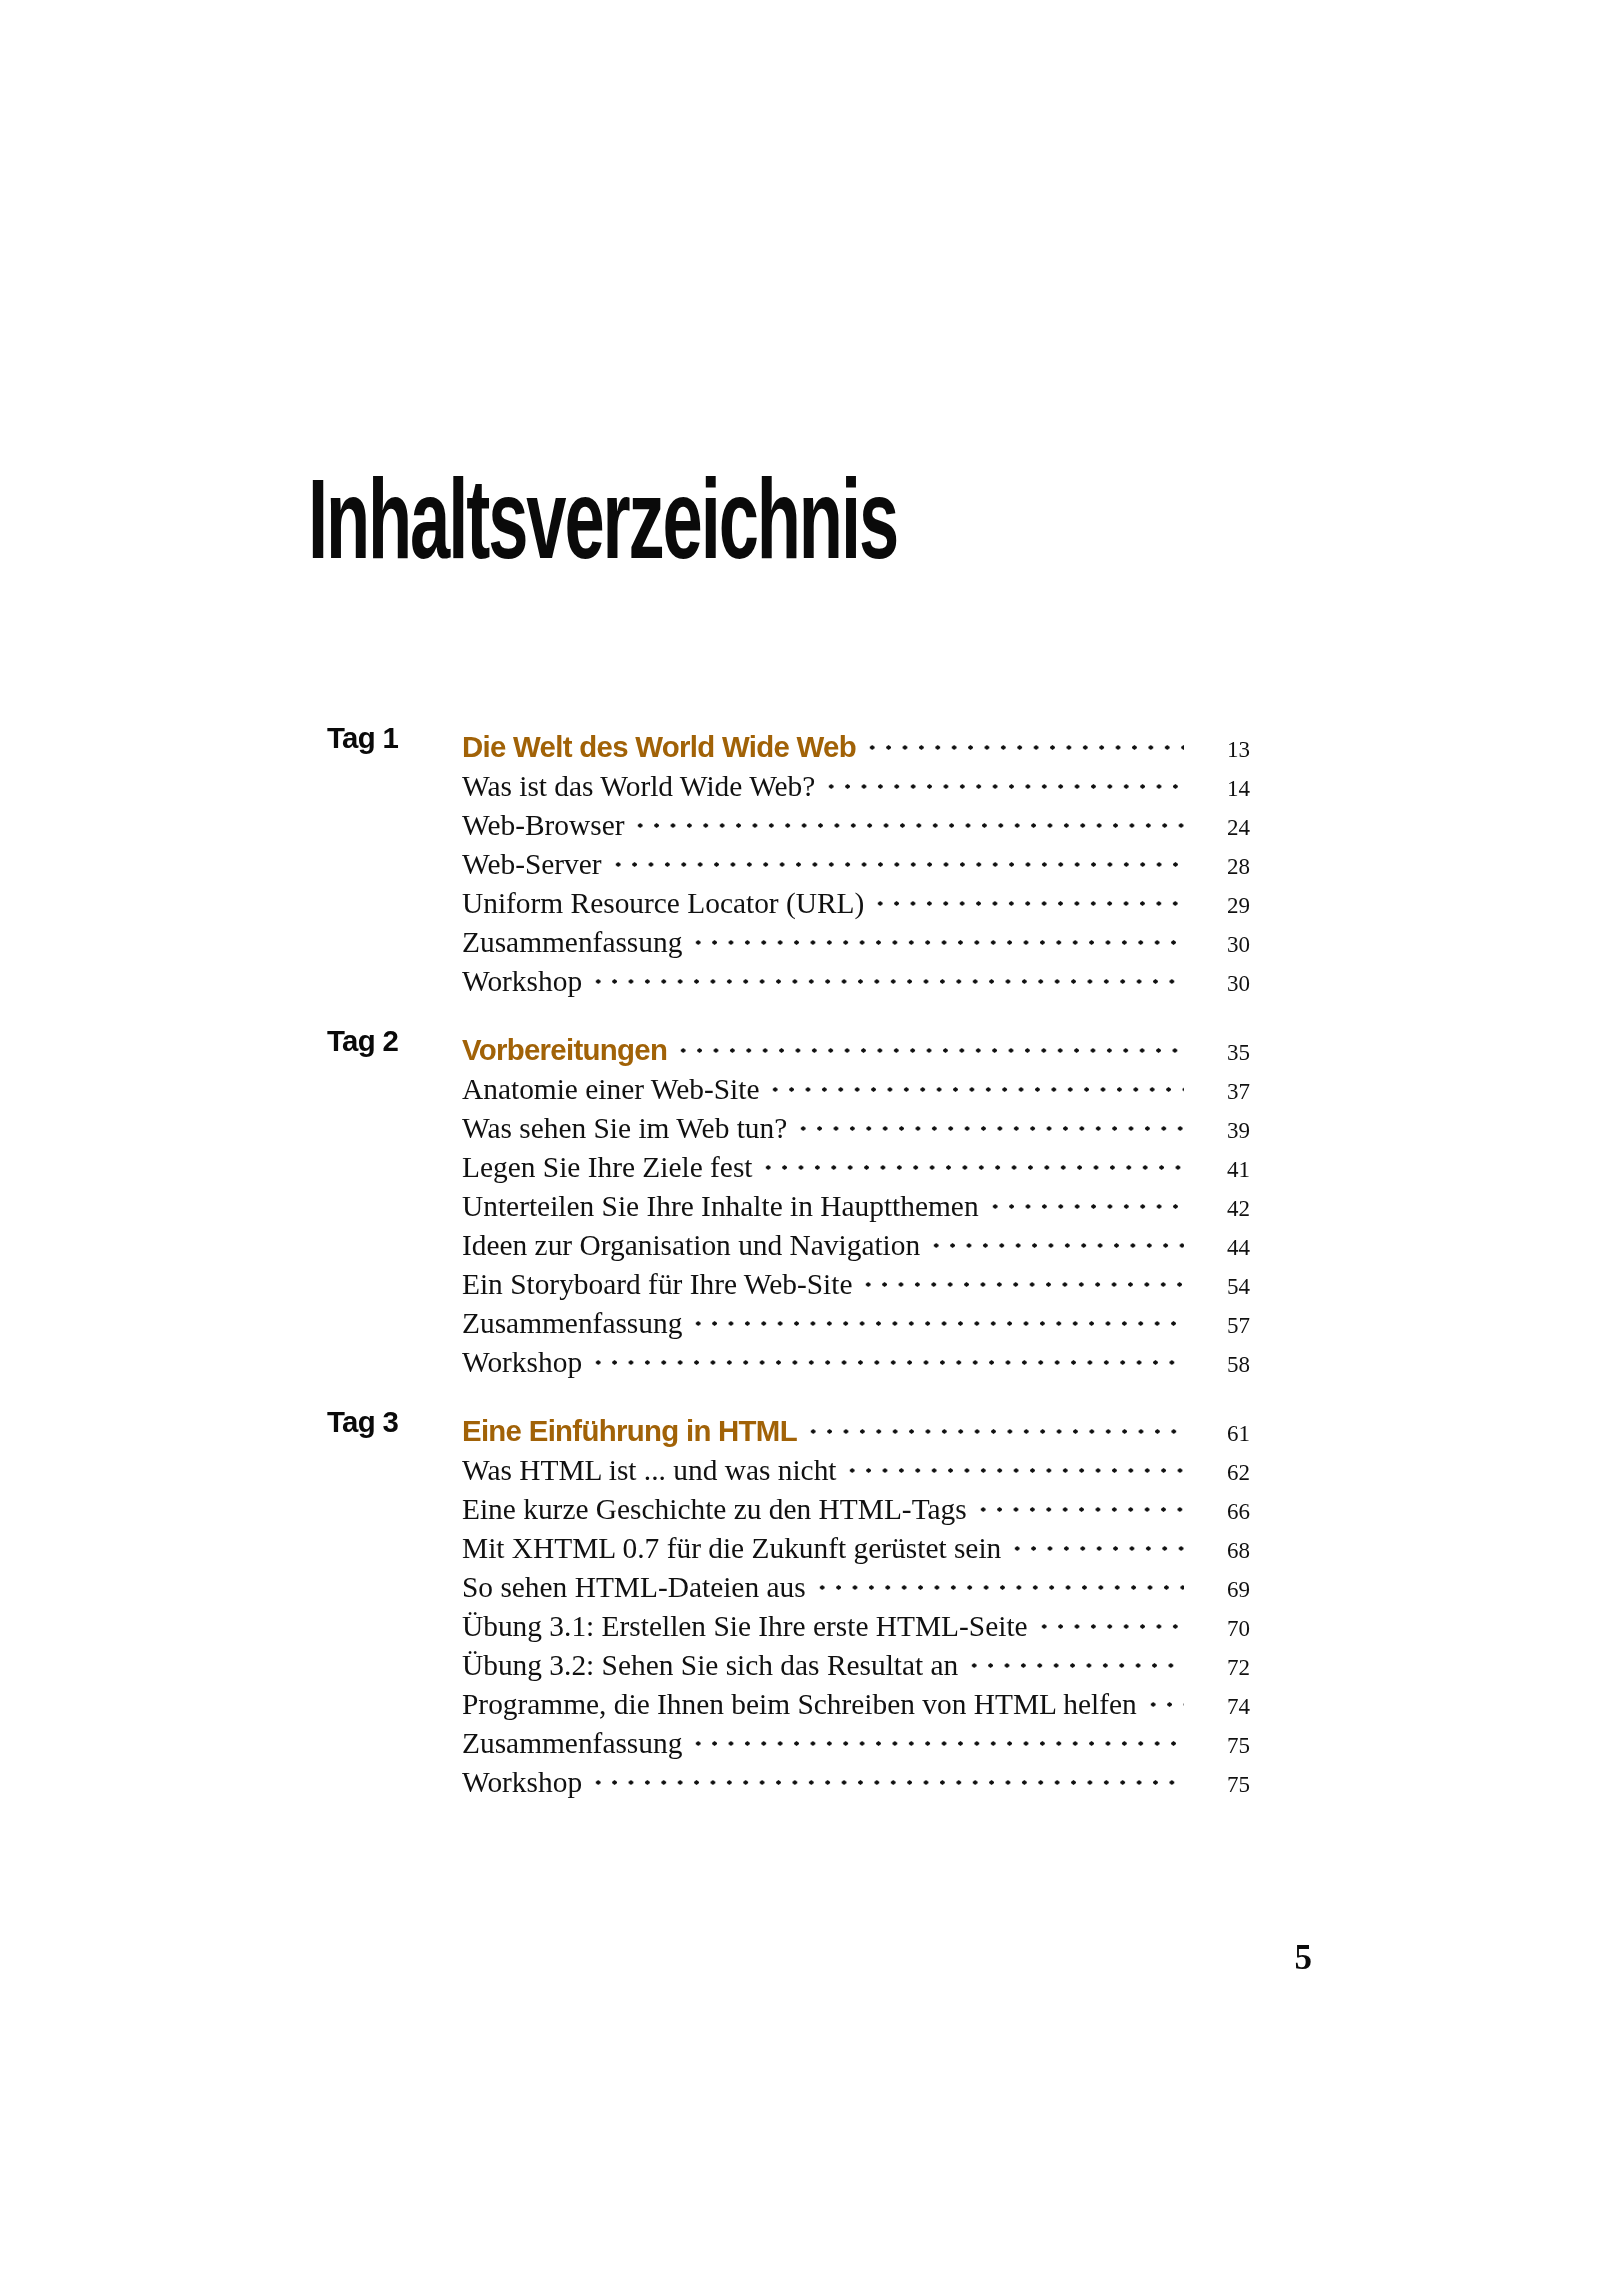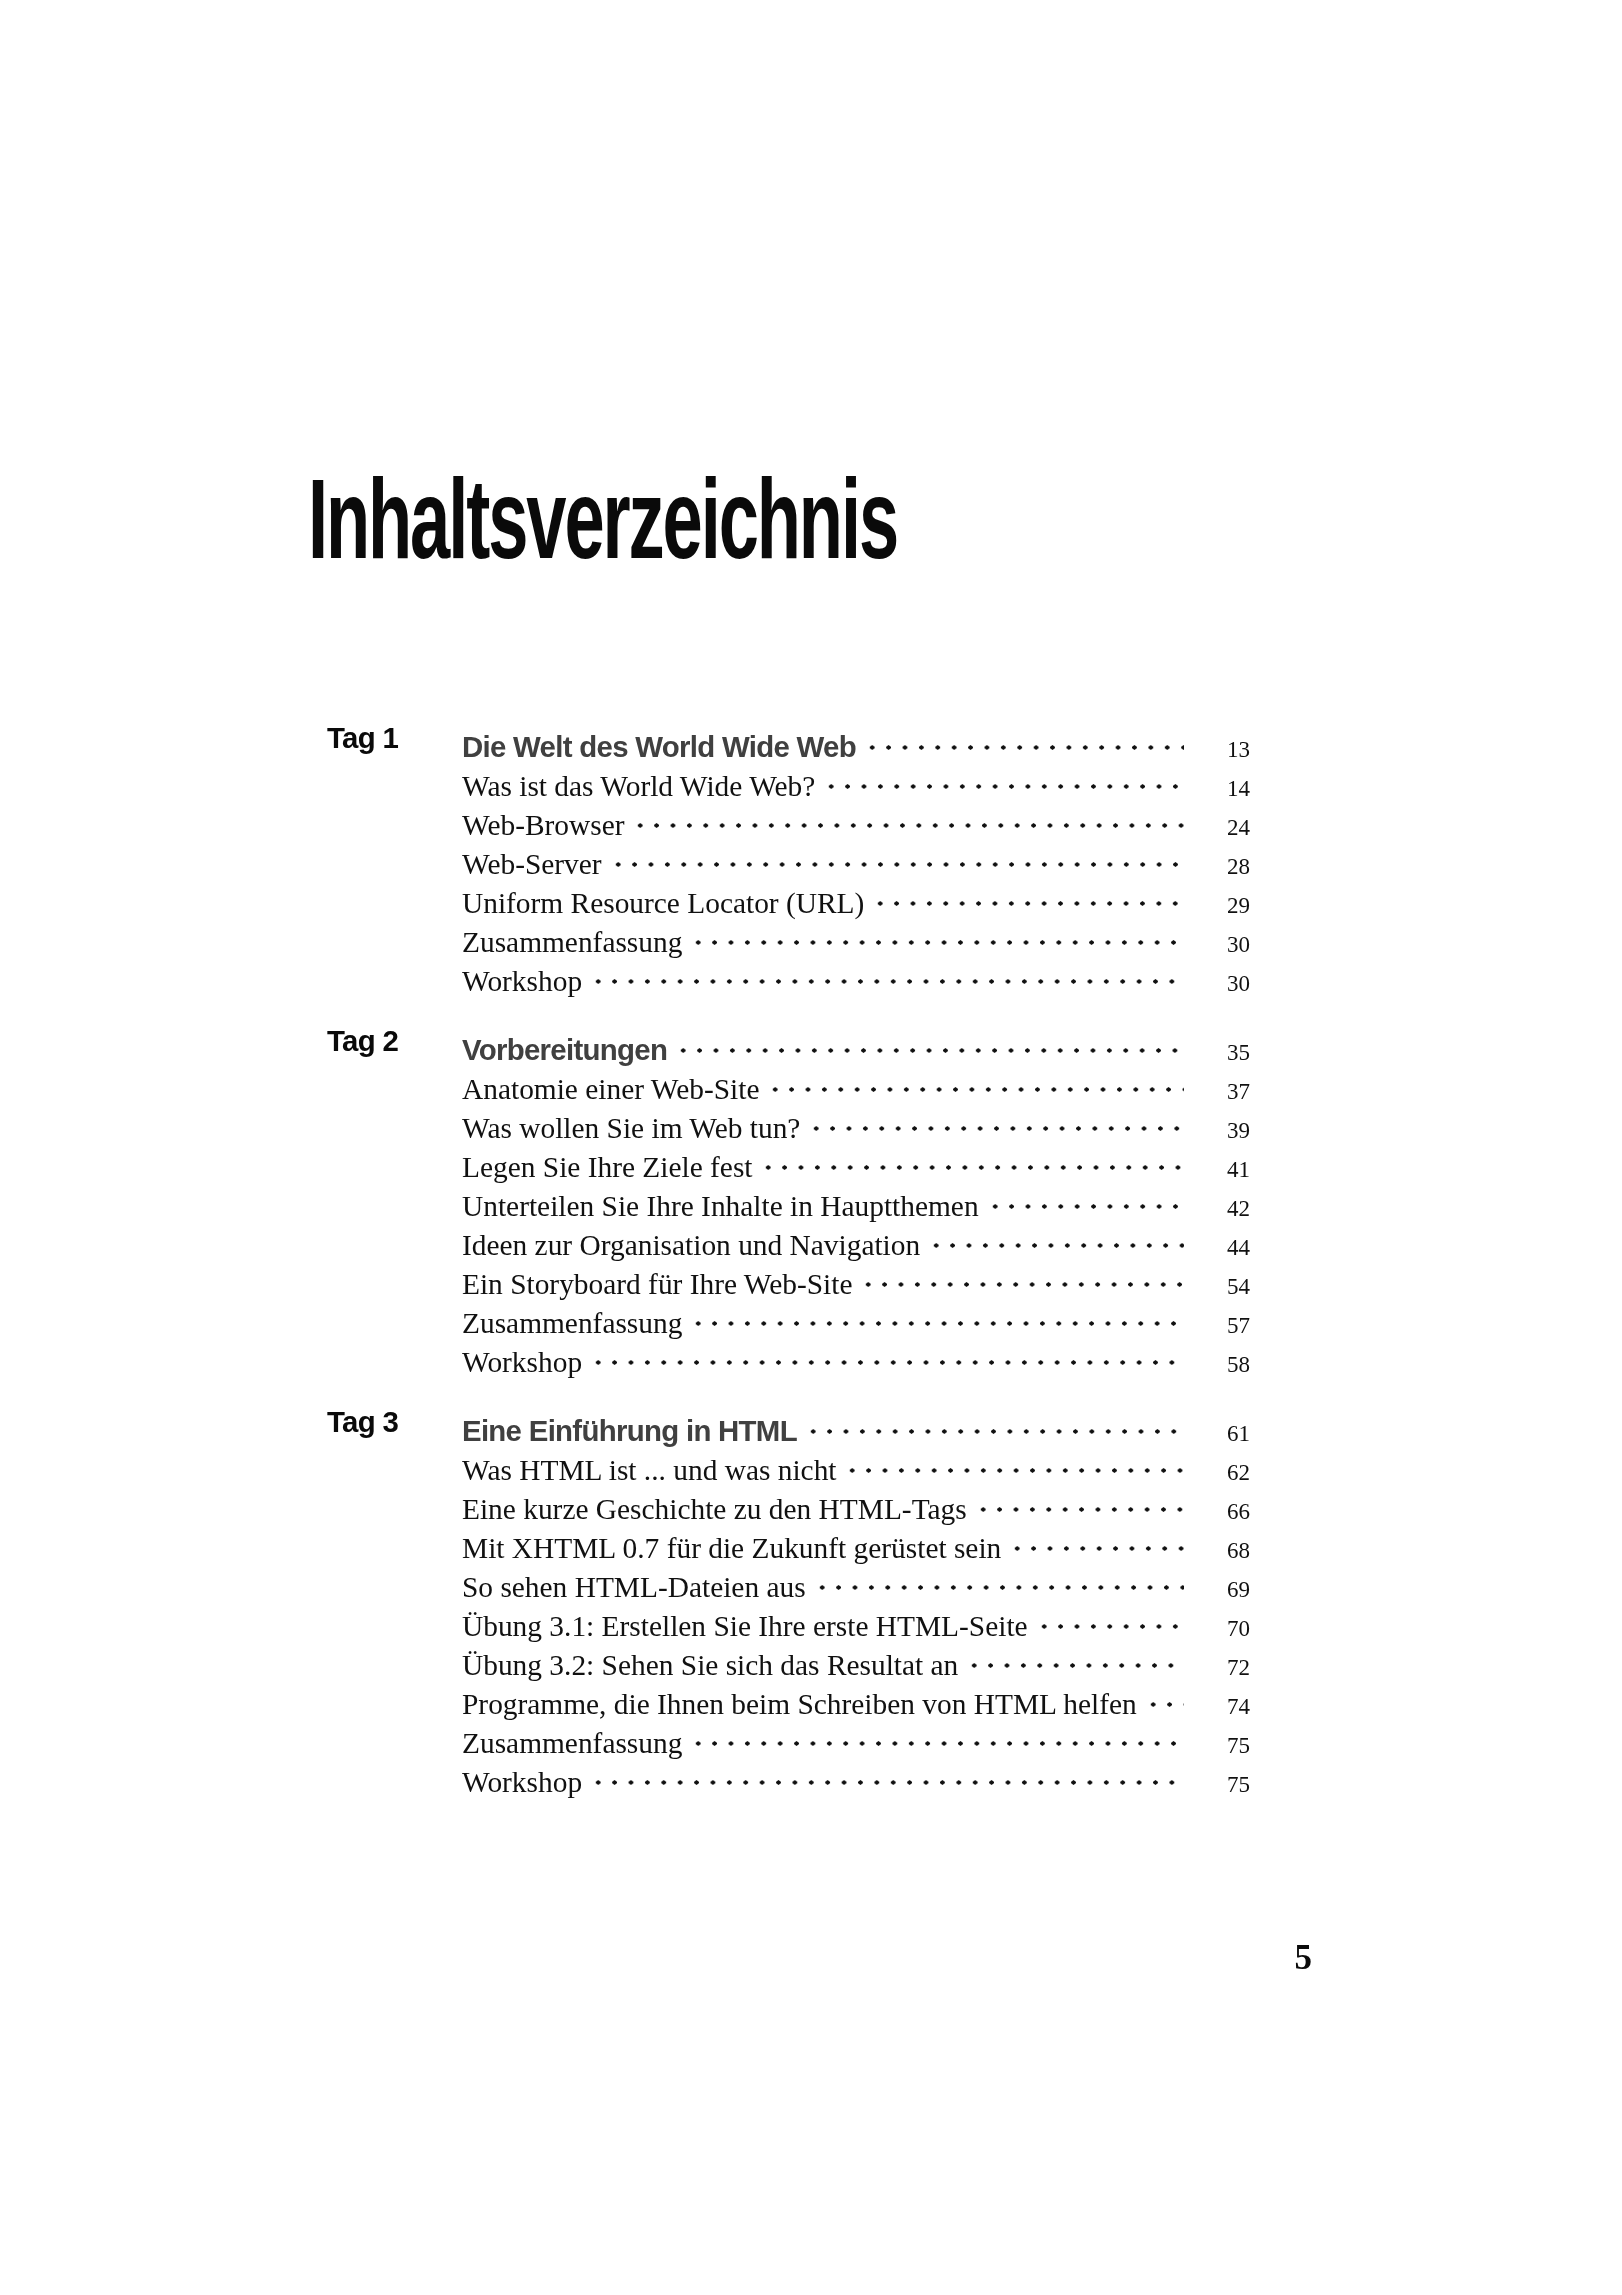--- a/index.html
+++ b/index.html
@@ -70,21 +70,21 @@
     font-size: 29.4px;
   }
   .entry {
     flex: 0 0 auto;
     white-space: nowrap;
   }
   .row.chapter .entry {
     font-family: "Liberation Sans", sans-serif;
     font-weight: bold;
     letter-spacing: -0.7px;
-    color: #404040;
+    color: #a16207;
   }
   .leader {
     flex: 1 1 auto;
     height: 39px;
     margin: 0 11.8px 0 7.9px;
     background-image: radial-gradient(circle, #111111 2px, rgba(0,0,0,0) 2.4px);
     background-size: 16.4px 5.2px;
     background-repeat: repeat-x;
     background-position: left 0 bottom 7.2px;
   }
@@ -159,21 +159,21 @@
         <span class="entry">Vorbereitungen</span>
         <span class="leader"></span>
         <span class="pagenum">35</span>
       </div>
       <div class="row">
         <span class="entry">Anatomie einer Web-Site</span>
         <span class="leader"></span>
         <span class="pagenum">37</span>
       </div>
       <div class="row">
-        <span class="entry">Was wollen Sie im Web tun?</span>
+        <span class="entry">Was sehen Sie im Web tun?</span>
         <span class="leader"></span>
         <span class="pagenum">39</span>
       </div>
       <div class="row">
         <span class="entry">Legen Sie Ihre Ziele fest</span>
         <span class="leader"></span>
         <span class="pagenum">41</span>
       </div>
       <div class="row">
         <span class="entry">Unterteilen Sie Ihre Inhalte in Hauptthemen</span>

